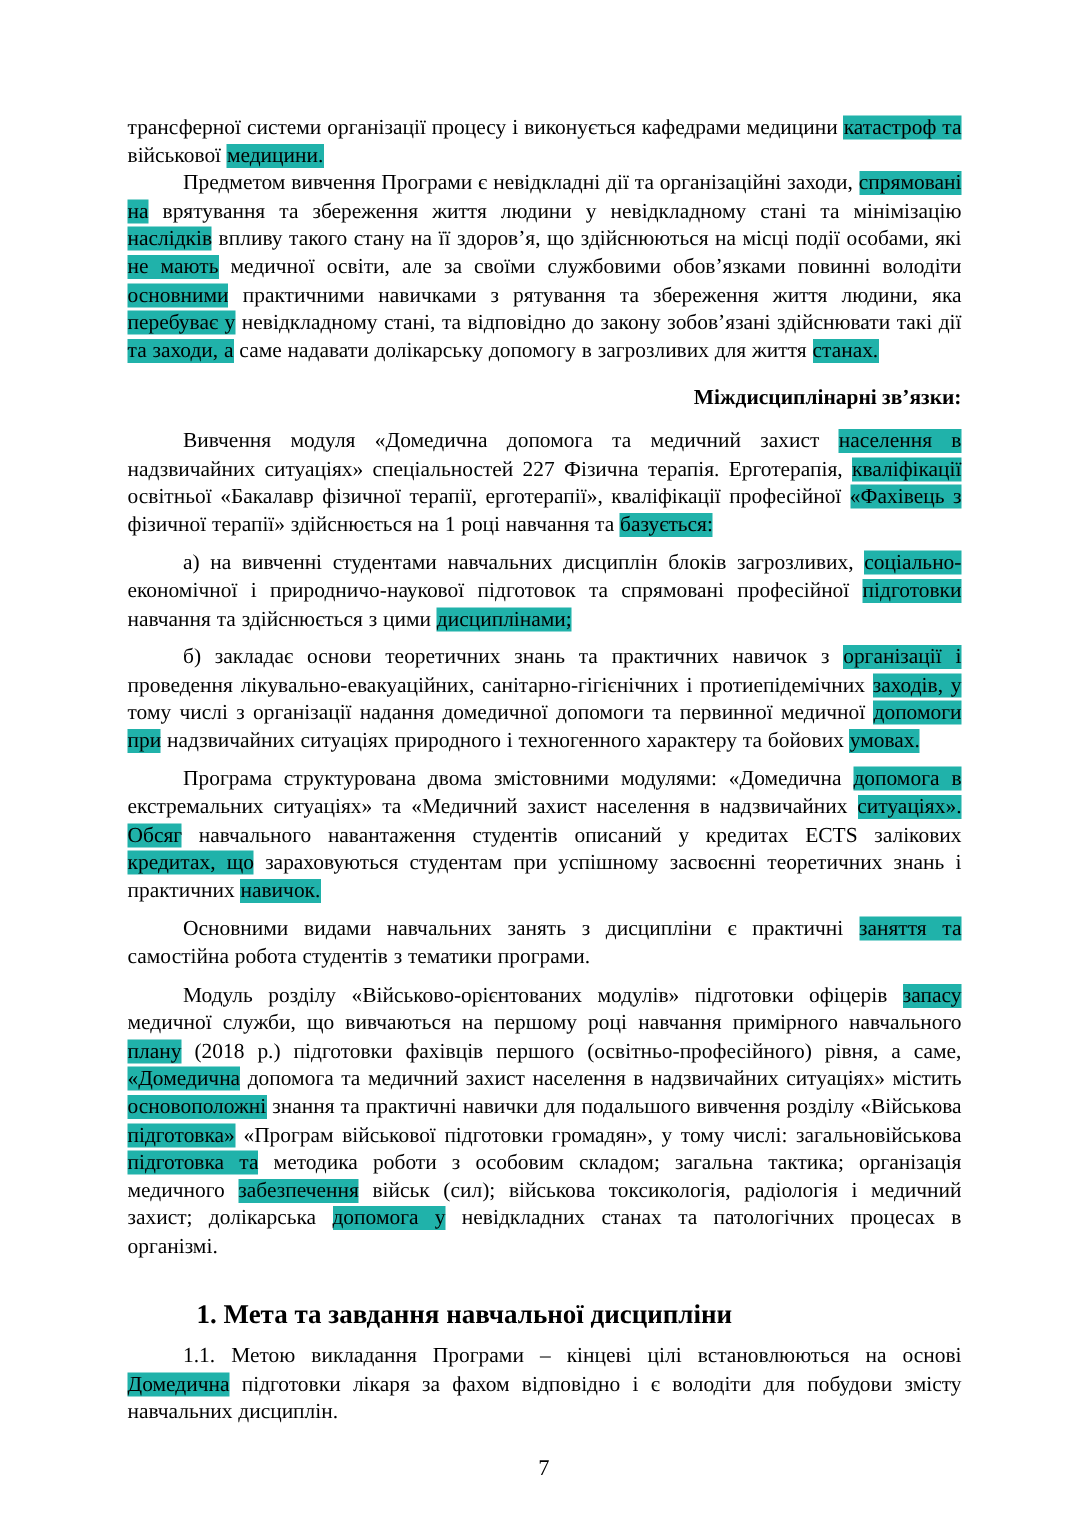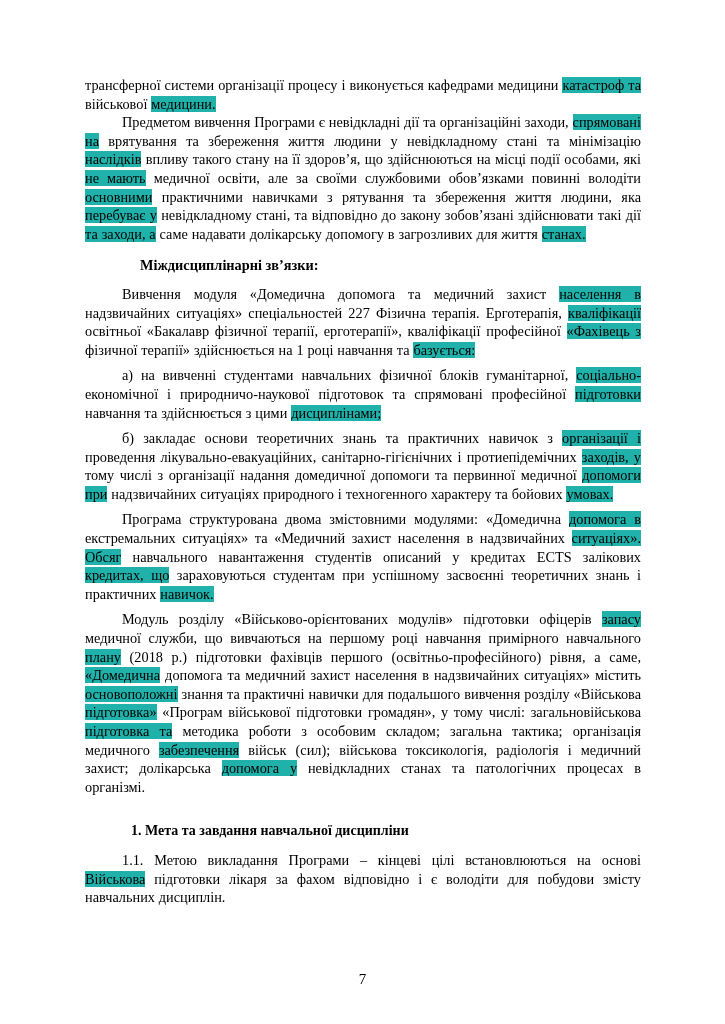--- a/index.html
+++ b/index.html
@@ -33,24 +33,25 @@
   .content p.no-indent {
     text-indent: 0;
     margin-bottom: 0;
   }
   .sub-heading {
     font-weight: bold;
     font-size: 14.3px;
     line-height: 18.6px;
     margin: 13px 0 10px 0;
     padding-left: 55px;
+    text-align: right;
   }
   .section-heading {
     font-weight: bold;
-    font-size: 14px;
+    font-size: 18px;
     line-height: 18.6px;
     margin: 26px 0 10px 0;
     padding-left: 46px;
   }
   .hl {
     background: var(--hl, #20b2aa);
   }
   .page-number {
     position: absolute;
     bottom: 36px;
@@ -67,29 +68,30 @@
   <div class="content">
 
     <p class="no-indent"><span>трансферної системи організації процесу і виконується кафедрами медицини </span><span class="hl">катастроф та</span><span> військової </span><span class="hl">медицини.</span></p>
 
     <p><span>Предметом вивчення Програми є невідкладні дії та організаційні заходи, </span><span class="hl">спрямовані на</span><span> врятування та збереження життя людини у невідкладному стані та мінімізацію </span><span class="hl">наслідків</span><span> впливу такого стану на її здоров’я, що здійснюються на місці події особами, які </span><span class="hl">не мають</span><span> медичної освіти, але за своїми службовими обов’язками повинні володіти </span><span class="hl">основними</span><span> практичними навичками з рятування та збереження життя людини, яка </span><span class="hl">перебуває у</span><span> невідкладному стані, та відповідно до закону зобов’язані здійснювати такі дії </span><span class="hl">та заходи, а</span><span> саме надавати долікарську допомогу в загрозливих для життя </span><span class="hl">станах.</span></p>
 
     <div class="sub-heading">Міждисциплінарні зв’язки:</div>
 
     <p><span>Вивчення модуля «Домедична допомога та медичний захист </span><span class="hl">населення в</span><span> надзвичайних ситуаціях» спеціальностей 227 Фізична терапія. Ерготерапія, </span><span class="hl">кваліфікації</span><span> освітньої «Бакалавр фізичної терапії, ерготерапії», кваліфікації професійної </span><span class="hl">«Фахівець з</span><span> фізичної терапії» здійснюється на 1 році навчання та </span><span class="hl">базується:</span></p>
 
-    <p><span>а) на вивченні студентами навчальних фізичної блоків гуманітарної, </span><span class="hl">соціально-</span><span>економічної і природничо-наукової підготовок та спрямовані професійної </span><span class="hl">підготовки</span><span> навчання та здійснюється з цими </span><span class="hl">дисциплінами;</span></p>
+    <p><span>а) на вивченні студентами навчальних дисциплін блоків загрозливих, </span><span class="hl">соціально-</span><span>економічної і природничо-наукової підготовок та спрямовані професійної </span><span class="hl">підготовки</span><span> навчання та здійснюється з цими </span><span class="hl">дисциплінами;</span></p>
 
     <p><span>б) закладає основи теоретичних знань та практичних навичок з </span><span class="hl">організації і</span><span> проведення лікувально-евакуаційних, санітарно-гігієнічних і протиепідемічних </span><span class="hl">заходів, у</span><span> тому числі з організації надання домедичної допомоги та первинної медичної </span><span class="hl">допомоги при</span><span> надзвичайних ситуаціях природного і техногенного характеру та бойових </span><span class="hl">умовах.</span></p>
 
     <p><span>Програма структурована двома змістовними модулями: «Домедична </span><span class="hl">допомога в</span><span> екстремальних ситуаціях» та «Медичний захист населення в надзвичайних </span><span class="hl">ситуаціях». Обсяг</span><span> навчального навантаження студентів описаний у кредитах ECTS залікових </span><span class="hl">кредитах, що</span><span> зараховуються студентам при успішному засвоєнні теоретичних знань і практичних </span><span class="hl">навичок.</span></p>
 
+    <p><span>Основними видами навчальних занять з дисципліни  є практичні </span><span class="hl">заняття та</span><span> самостійна робота студентів з тематики програми.</span></p>
 
     <p><span>Модуль розділу «Військово-орієнтованих модулів» підготовки офіцерів </span><span class="hl">запасу</span><span> медичної служби, що вивчаються на першому році навчання примірного навчального </span><span class="hl">плану</span><span> (2018 р.) підготовки фахівців першого (освітньо-професійного) рівня, а саме, </span><span class="hl">«Домедична</span><span> допомога та медичний захист населення в надзвичайних ситуаціях» містить </span><span class="hl">основоположні</span><span> знання та практичні навички для подальшого вивчення розділу «Військова </span><span class="hl">підготовка»</span><span> «Програм військової підготовки громадян», у тому числі: загальновійськова </span><span class="hl">підготовка та</span><span> методика роботи з особовим складом; загальна тактика; організація медичного </span><span class="hl">забезпечення</span><span> військ (сил); військова токсикологія, радіологія і медичний захист; долікарська </span><span class="hl">допомога у</span><span> невідкладних станах та патологічних процесах в організмі.</span></p>
 
     <div class="section-heading">1. Мета та завдання навчальної дисципліни</div>
 
-    <p><span>1.1. Метою викладання Програми – кінцеві цілі встановлюються на основі </span><span class="hl">Військова</span><span> підготовки лікаря за фахом відповідно і є володіти для побудови змісту навчальних дисциплін.</span></p>
+    <p><span>1.1. Метою викладання Програми – кінцеві цілі встановлюються на основі </span><span class="hl">Домедична</span><span> підготовки лікаря за фахом відповідно і є володіти для побудови змісту навчальних дисциплін.</span></p>
 
   </div>
 
   <div class="page-number">7</div>
 </div>
 
 </body></html>

